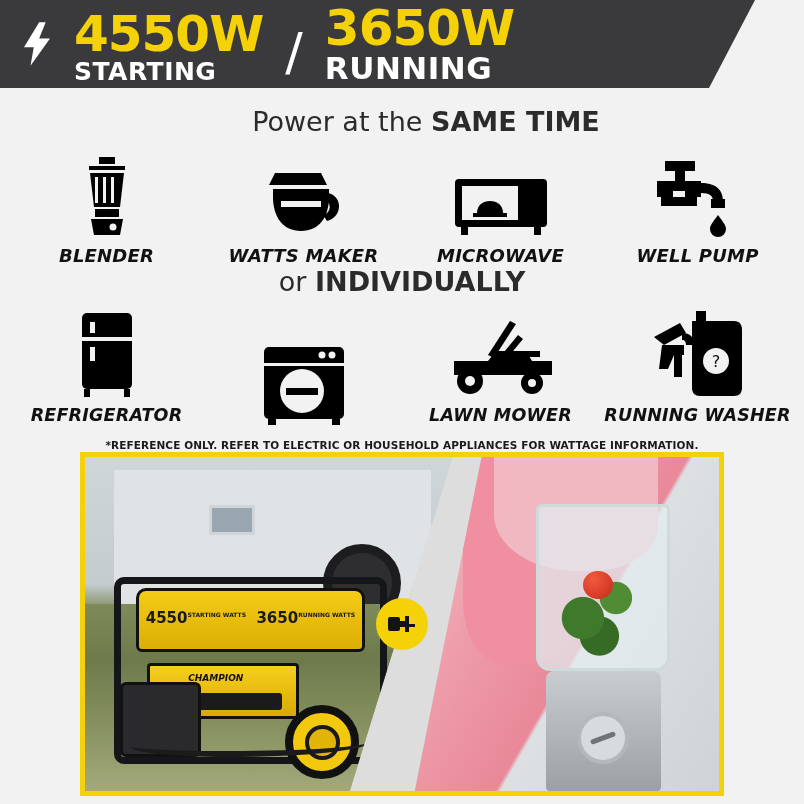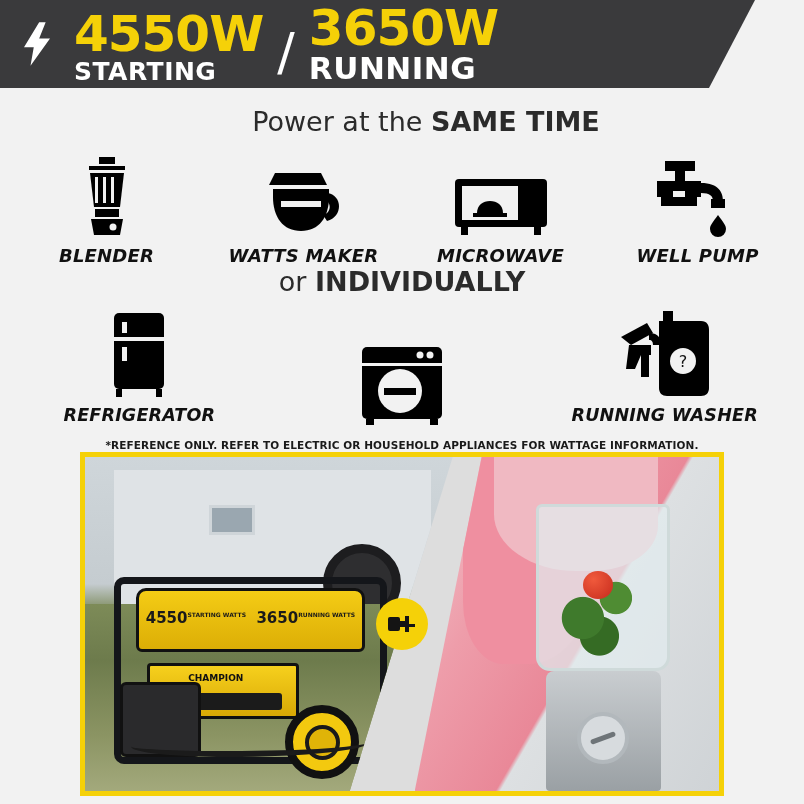--- a/index.html
+++ b/index.html
@@ -26,21 +26,21 @@
     right: -1px; top: 0;
     width: 96px; height: 100%;
     background: #f2f2f2;
     clip-path: polygon(46px 0, 100% 0, 100% 100%, 0 100%);
   }
   .bolt-wrap {
     width: 74px; display: flex; align-items: center; justify-content: center;
     flex: 0 0 74px;
   }
   .bolt { width: 26px; height: 46px; fill: #ffffff; }
-  .banner-text { display: flex; align-items: flex-end; gap: 0; position: relative; z-index: 2;}
+  .banner-text { display: flex; align-items: flex-end; gap: 8px; position: relative; z-index: 2;}
   .col-start { display: flex; flex-direction: column; align-items: flex-start; }
   .big-num {
     font-size: 50px; font-weight: 700; color: #f5d108;
     letter-spacing: -1px; line-height: 0.96;
     font-family: "DejaVu Sans", sans-serif;
   }
   .sub-label {
     font-size: 25px; font-weight: 700; color: #ffffff;
     letter-spacing: 0.5px; line-height: 1; margin-top: 1px;
     font-family: "DejaVu Sans", sans-serif;
@@ -163,20 +163,21 @@
   .gen-panel {
     position: absolute; left: 12%; top: 46%;
     width: 56%; height: 30%;
     background: linear-gradient(#f6d01d, #d9a905);
     border: 3px solid #111; border-radius: 4px;
   }
   .gen-brand {
     position: absolute; left: 0; right: 15px; top: 14%;
     text-align: center; font-size: 9px; font-weight: 700; color: #111;
     font-family: "DejaVu Sans", sans-serif;
+    font-style: italic;
   }
   .gen-outlets {
     position: absolute; left: 10%; right: 10%; bottom: 12%;
     height: 34%; background: #1b1b1b; border-radius: 3px;
   }
   .gen-wheel {
     position: absolute; right: 10%; bottom: -8%;
     width: 74px; height: 74px; border-radius: 50%;
     background: #f3c90f; border: 8px solid #111;
   }
@@ -374,20 +375,35 @@
           <circle cx="58" cy="8" r="3.5" fill="#f2f2f2"></circle>
           <circle cx="68" cy="8" r="3.5" fill="#f2f2f2"></circle>
           <circle cx="38" cy="44" r="22" fill="#f2f2f2"></circle>
           <rect x="22" y="41" width="32" height="7"></rect>
           <rect x="4" y="72" width="8" height="6"></rect>
           <rect x="68" y="72" width="8" height="6"></rect>
         </svg>
       </div>
     </div>
 
+    <div class="icon-cell">
+      <div class="icon-box">
+        <svg width="106" height="80" viewBox="0 0 106 80" aria-hidden="true">
+          <path d="M62 4 l6 3 -22 34 -6 -3 z"></path>
+          <path d="M70 18 l5 4 -18 22 -5 -4 z"></path>
+          <path d="M6 44 h34 l8 -10 h30 l6 10 h20 v14 h-98 z"></path>
+          <rect x="56" y="34" width="36" height="6"></rect>
+          <circle cx="22" cy="64" r="13"></circle>
+          <circle cx="22" cy="64" r="5" fill="#f2f2f2"></circle>
+          <circle cx="84" cy="66" r="11"></circle>
+          <circle cx="84" cy="66" r="4" fill="#f2f2f2"></circle>
+        </svg>
+      </div>
+      <div class="icon-label">LAWN MOWER</div>
+    </div>
 
     <div class="icon-cell">
       <div class="icon-box">
         <svg width="92" height="86" viewBox="0 0 92 86" aria-hidden="true">
           <rect x="44" y="0" width="10" height="12"></rect>
           <path d="M40 10 h42 c6 0 8 4 8 9 v58 c0 5 -3 8 -8 8 h-34 c-5 0 -8 -3 -8 -8 z"></path>
           <circle cx="64" cy="50" r="13" fill="#f2f2f2"></circle>
           <text x="64" y="56" font-size="16" font-family="DejaVu Sans, sans-serif" text-anchor="middle" fill="#111">?</text>
           <path d="M2 26 l26 -14 6 10 -22 12 z"></path>
           <path d="M10 34 h22 v10 h-10 l-6 14 h-9 z"></path>

